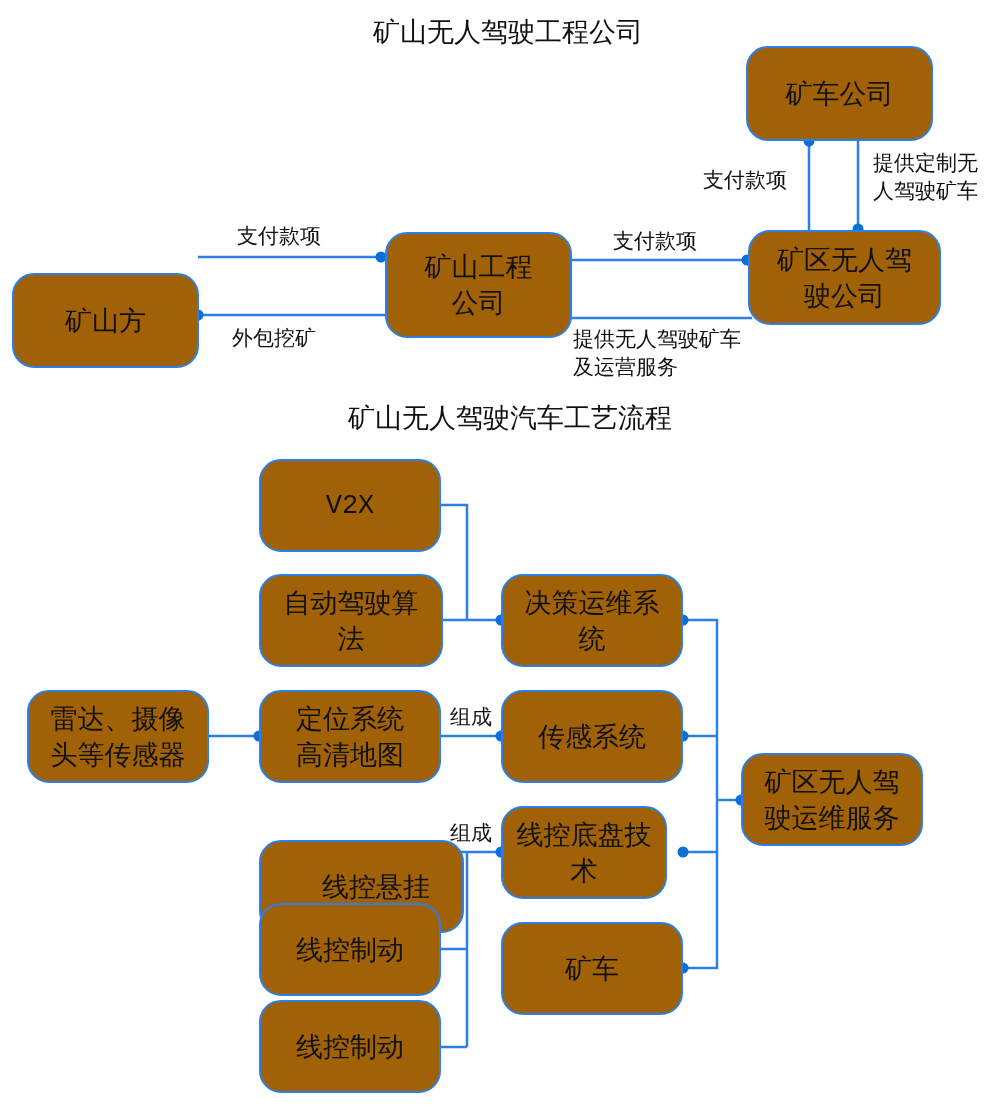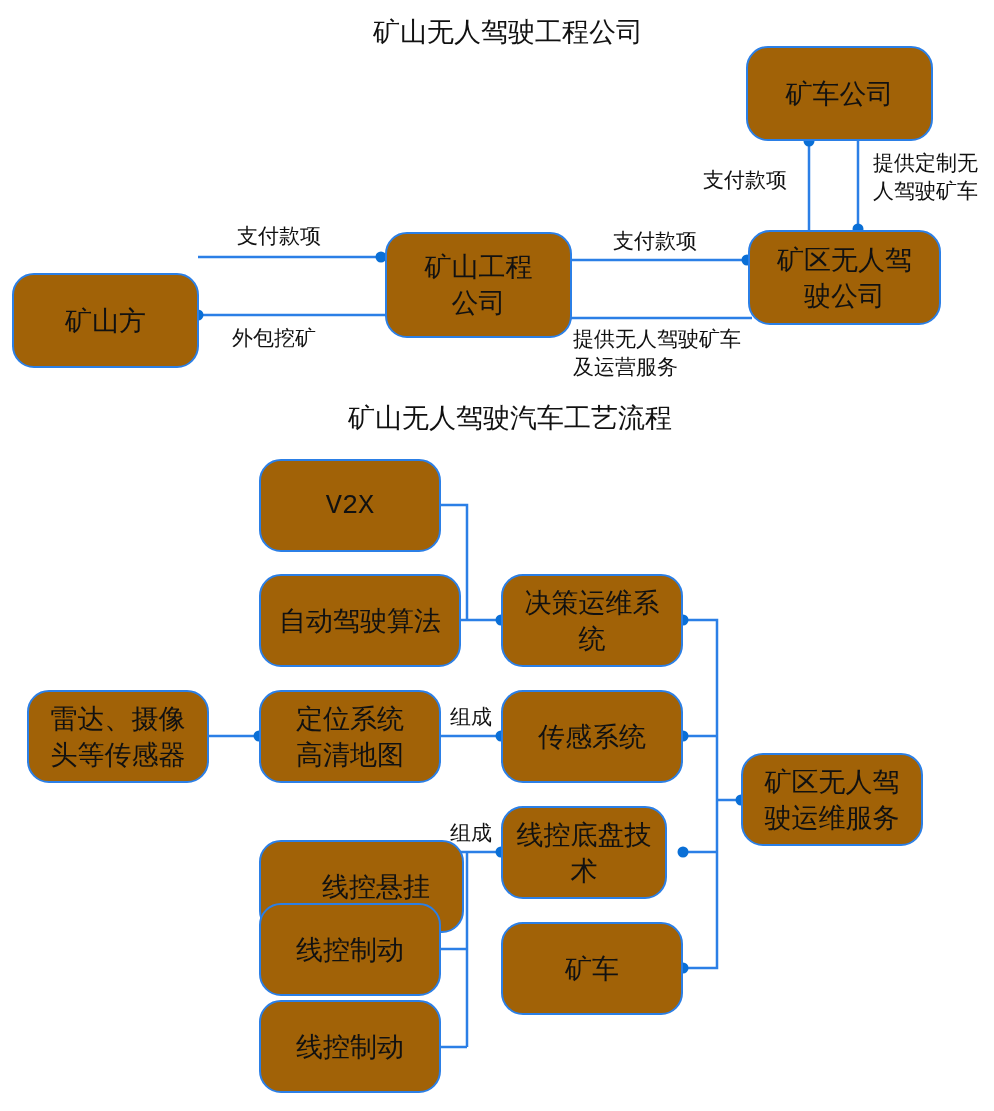--- a/index.html
+++ b/index.html
@@ -81,21 +81,21 @@
 <div class="lbl" style="left:613px;top:228px;">支付款项</div>
 <div class="lbl c" style="left:573px;top:325px;width:176px;white-space:normal;line-height:28px;">提供无人驾驶矿车及运营服务</div>
 <div class="lbl" style="left:703px;top:167px;">支付款项</div>
 <div class="lbl c" style="left:873px;top:149px;width:106px;white-space:normal;line-height:28px;">提供定制无人驾驶矿车</div>
 
 <div class="title" style="left:348px;top:400px;">矿山无人驾驶汽车工艺流程</div>
 
 <div class="node" style="left:259px;top:459px;width:182px;height:93px;font-family:Liberation Mono, monospace;">
   <span>V2X</span>
 </div>
-<div class="node" style="left:259px;top:574px;width:202px;height:93px;padding:0 10px;">
+<div class="node" style="left:259px;top:574px;width:184px;height:93px;padding:0 10px;">
   <span>自动驾驶算法</span>
 </div>
 <div class="node" style="left:27px;top:690px;width:182px;height:93px;padding:0 10px;">
   <span>雷达、摄像头等传感器</span>
 </div>
 <div class="node" style="left:259px;top:690px;width:182px;height:93px;padding:0 24px;">
   <span>定位系统高清地图</span>
 </div>
 <div class="node" style="left:259px;top:840px;width:205px;height:93px;padding-left:43px;">
   <span>线控悬挂</span>

